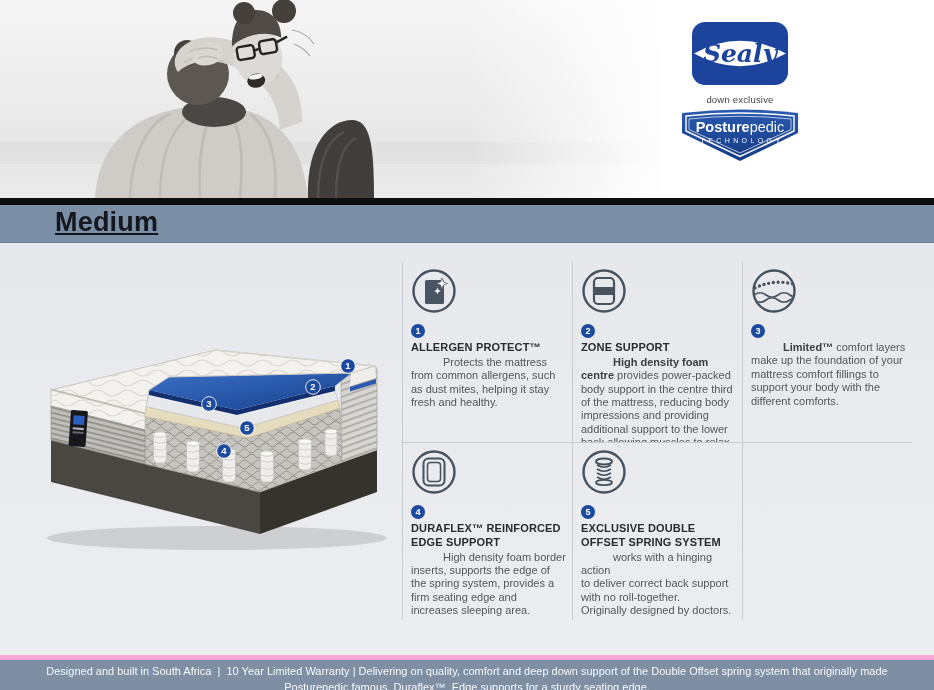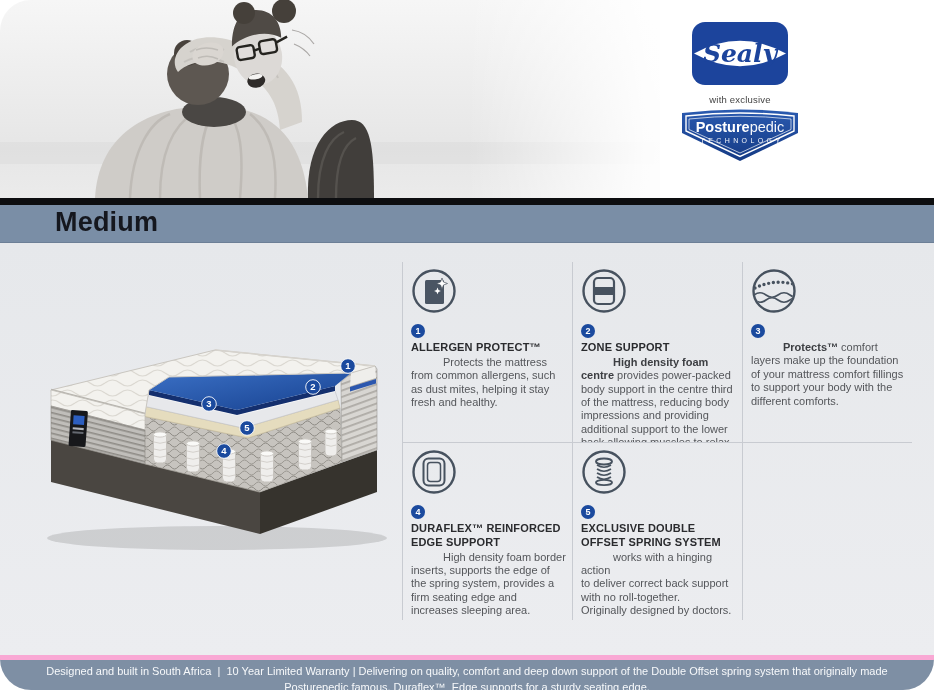--- a/index.html
+++ b/index.html
@@ -1,31 +1,31 @@
 <!DOCTYPE html>
 <html><head>
 <meta charset="utf-8">
 <style>
   html,body{margin:0;padding:0;background:#fff;}
   #page{position:relative;width:934px;height:690px;overflow:hidden;background:#fff;
-        font-family:"Liberation Sans",sans-serif;border-radius:31px;-webkit-font-smoothing:antialiased;}
+        font-family:"Liberation Sans",sans-serif;-webkit-font-smoothing:antialiased;}
 
   
   .photo{position:absolute;left:0;top:0;width:660px;height:198px;overflow:hidden;}
   .photo-fade{position:absolute;left:0;top:0;width:934px;height:198px;
     background:linear-gradient(90deg,rgba(255,255,255,0) 50%,rgba(255,255,255,.9) 69%,#fff 76%);}
   .logo-stack{position:absolute;left:660px;top:22px;width:160px;text-align:center;}
   .with-exclusive{font-size:9.5px;color:#444;margin:9px 0 2px 0;letter-spacing:.2px;}
 
   
   .black-bar{position:absolute;left:0;top:198px;width:934px;height:7px;background:#0d0e10;}
   .title-bar{position:absolute;left:0;top:205px;width:934px;height:37px;background:#7a8ea6;
      border-bottom:1px solid #6c7f96;}
   .title-bar .label{position:absolute;left:55px;top:2px;font-size:27px;font-weight:600;
-     color:#15171e;letter-spacing:.2px;}
+     color:#15171e;letter-spacing:.2px;text-decoration:underline;}
 
   
   .main{position:absolute;left:0;top:243px;width:934px;height:412px;
      background:linear-gradient(#e6e8eb,#ecedf0);}
 
   .diagram{position:absolute;left:45px;top:95px;width:345px;height:215px;}
 
   
   .grid{position:absolute;left:402px;top:19px;width:511px;height:358px;display:grid;
      grid-template-columns:170px 170px 170px;grid-template-rows:181px 177px;}
@@ -94,21 +94,21 @@
     </svg>
   </div>
   <div class="photo-fade"></div>
 
   <div class="logo-stack">
     <svg width="96" height="63" viewBox="0 0 96 63" style="display:block;margin:0 auto;">
       <rect x="0" y="0" width="96" height="63" rx="13" fill="#1c449c"></rect>
       <path d="M2,31.5 Q48,6 94,31.5 Q48,57 2,31.5 Z" fill="#ffffff"></path>
       <text x="48" y="40" text-anchor="middle" font-family="DejaVu Serif, serif" font-style="italic" font-weight="bold" font-size="25" fill="#1c449c">Sealy</text>
     </svg>
-    <div class="with-exclusive">with exclusive</div>
+    <div class="with-exclusive">down exclusive</div>
     <svg width="126" height="57" viewBox="0 0 126 57" style="display:block;margin:0 auto;">
       <defs>
         <linearGradient id="bgrad" x1="0" y1="0" x2="0" y2="1">
           <stop offset="0" stop-color="#2a5ab0"></stop>
             <stop offset="1" stop-color="#153a84"></stop>
         </linearGradient>
       </defs>
       <path d="M5,6 Q63,-1 121,6 L121,26 L63,54 L5,26 Z" fill="url(#bgrad)"></path>
       <path d="M9,9 Q63,3 117,9 L117,24 L63,49.5 L9,24 Z" fill="none" stroke="#ffffff" stroke-width="1.4"></path>
       <path d="M12,12 Q63,6.5 114,12 L114,22.5 L63,46 L12,22.5 Z" fill="none" stroke="#ffffff" stroke-width=".8" opacity=".85"></path>
@@ -281,21 +281,21 @@
               </clipPath>
             </defs>
           <circle cx="23" cy="23" r="20.5" fill="none" stroke="#47525f" stroke-width="2.4"></circle>
           <g clip-path="url(#c3)">
             <path d="M4,20 Q23,11 42,16" stroke="#47525f" stroke-width="3.4" fill="none" stroke-linecap="round" stroke-dasharray="0 4.8"></path>
             <path d="M3,27 q6,-4.5 12,0 t12,0 t12,0 t12,0" stroke="#47525f" stroke-width="1.6" fill="none"></path>
             <path d="M3,32 q6,4.5 12,0 t12,0 t12,0 t12,0" stroke="#47525f" stroke-width="1.6" fill="none"></path>
           </g>
         </svg>
         <span class="numbadge">3</span>
-        <p class="fbody"><b>Protects™</b><span> comfort layers make up the foundation of your mattress comfort fillings to support your body with the different comforts.</span></p>
+        <p class="fbody"><b>Limited™</b><span> comfort layers make up the foundation of your mattress comfort fillings to support your body with the different comforts.</span></p>
       </div>
 
       <div class="cell">
         <svg class="icon" width="46" height="46" viewBox="0 0 46 46">
           <circle cx="23" cy="23" r="20.5" fill="none" stroke="#47525f" stroke-width="2.4"></circle>
           <rect x="12.5" y="9.5" width="21" height="27" rx="5" fill="none" stroke="#47525f" stroke-width="2"></rect>
           <rect x="16.5" y="13.5" width="13" height="19" rx="3" fill="none" stroke="#47525f" stroke-width="1.5"></rect>
         </svg>
         <span class="numbadge">4</span>
         <div class="ftitle">DURAFLEX™ REINFORCED EDGE SUPPORT</div>

